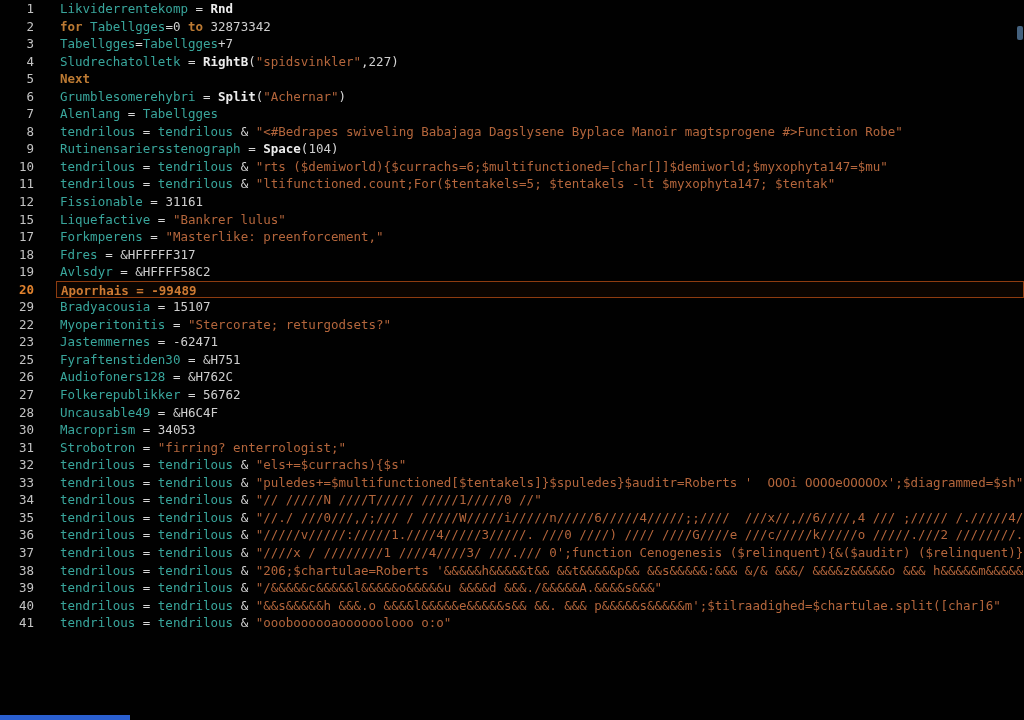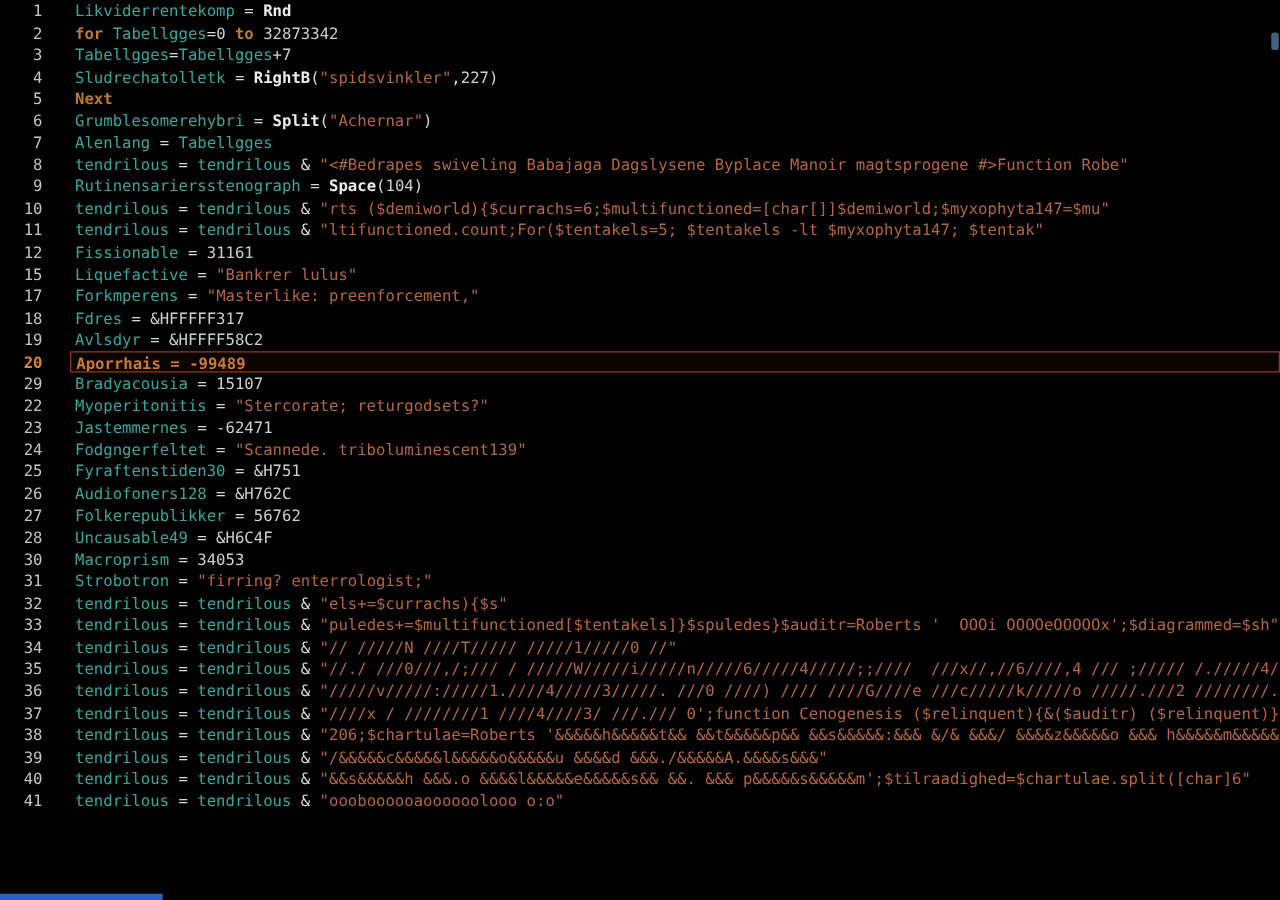--- a/index.html
+++ b/index.html
@@ -136,24 +136,20 @@
   </div>
       <div class="line">
     <span class="gutter">22</span>
     <span class="code"><span class="tok-id">Myoperitonitis</span><span class="tok-op"> = </span><span class="tok-str">"Stercorate; returgodsets?"</span></span>
   </div>
       <div class="line">
     <span class="gutter">23</span>
     <span class="code"><span class="tok-id">Jastemmernes</span><span class="tok-op"> = </span><span class="tok-num">-62471</span></span>
   </div>
       <div class="line">
-    <span class="gutter">24</span>
-    <span class="code"><span class="tok-id">Fodgngerfeltet</span><span class="tok-op"> = </span><span class="tok-str">"Scannede. triboluminescent139"</span></span>
-  </div>
-      <div class="line">
     <span class="gutter">25</span>
     <span class="code"><span class="tok-id">Fyraftenstiden30</span><span class="tok-op"> = </span><span class="tok-num">&amp;H751</span></span>
   </div>
       <div class="line">
     <span class="gutter">26</span>
     <span class="code"><span class="tok-id">Audiofoners128</span><span class="tok-op"> = </span><span class="tok-num">&amp;H762C</span></span>
   </div>
       <div class="line">
     <span class="gutter">27</span>
     <span class="code"><span class="tok-id">Folkerepublikker</span><span class="tok-op"> = </span><span class="tok-num">56762</span></span>

